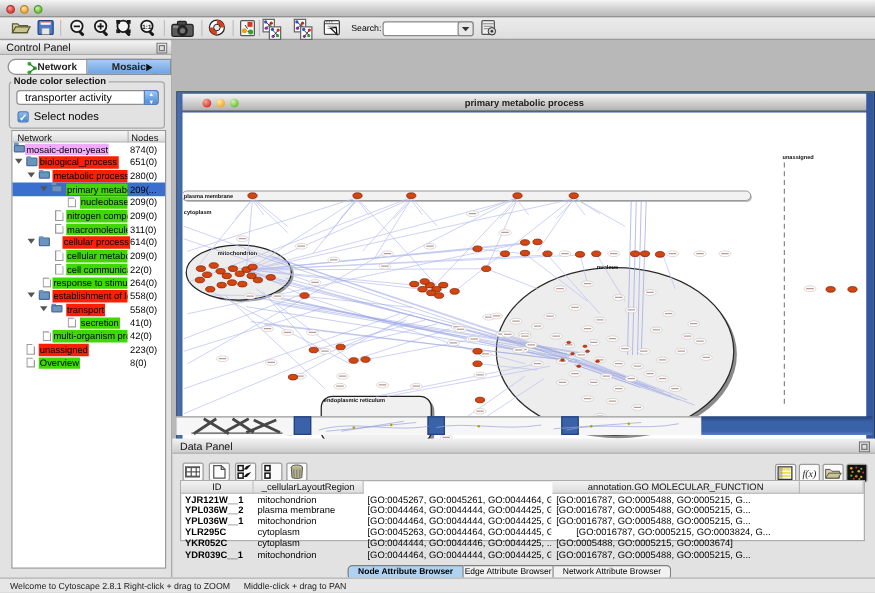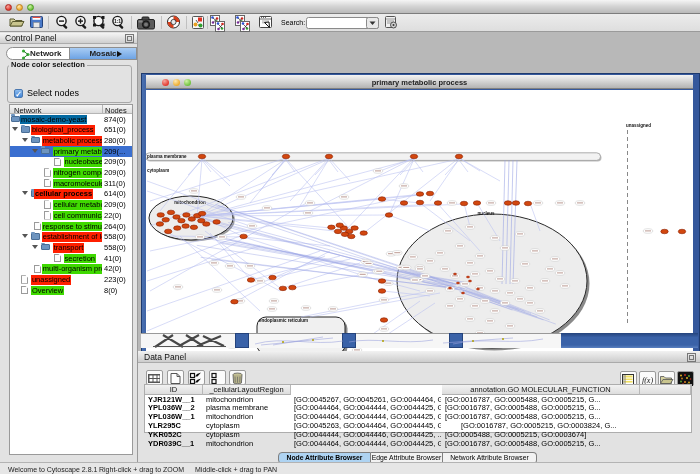--- a/index.html
+++ b/index.html
@@ -209,31 +209,32 @@
         <circle cx="7" cy="5.5" r="1.6" fill="#38b038"></circle>
       <circle cx="2.5" cy="9" r="1.6" fill="#38b038"></circle>
       <path d="M2.5 2 L7 5.5 L2.5 9" stroke="#2a802a" stroke-width="1" fill="none"></path>
     </svg>
     <span style="position:absolute;left:23px;top:0.5px;">Network</span>
     <div id="tab-mosaic">Mosaic</div>
     <div style="position:absolute;right:5px;top:3px;width:0;height:0;border-top:3.5px solid transparent;border-bottom:3.5px solid transparent;border-left:5.5px solid #111;"></div>
   </div>
   <div id="groupbox"></div>
   <div id="grouplabel">Node color selection</div>
+  <div id="combo">transporter activity<div id="combo-btn">▲<br>▼</div></div>
   <div id="checkbox">✓</div>
   <div id="checklabel">Select nodes</div>
   <div id="treebox">
     <div id="treehdr">
       <span style="position:absolute;left:4px;top:0.5px;font-size:7.5px;">Network</span>
       <span style="position:absolute;left:95px;top:0.5px;font-size:7.5px;">Nodes</span>
       <div style="position:absolute;left:92px;top:0;width:1px;height:9px;background:#b5b5b5"></div>
     </div>
     <div class="trow" style="top:9.0px;">
         <div class="folder" style="left:1px;"></div>
-        <div class="tlabel" style="left:10.0px;background:#0369a1;max-width:82px;">mosaic-demo-yeast</div>
+        <div class="tlabel" style="left:10.0px;background:#f0abfc;max-width:82px;">mosaic-demo-yeast</div>
         <div class="tcount">874(0)</div>
       </div>
 <div class="trow" style="top:19.7px;">
         <div class="arrow" style="left:2px;"></div>
         <div class="folder" style="left:11px;"></div>
         <div class="tlabel" style="left:20.9px;background:#ff1f00;max-width:71px;">biological_process</div>
         <div class="tcount">651(0)</div>
       </div>
 <div class="trow" style="top:30.4px;">
         <div class="arrow" style="left:12px;"></div>
@@ -258,21 +259,21 @@
         <div class="tcount">209(0)</div>
       </div>
 <div class="trow" style="top:73.2px;">
         <div class="leaf" style="left:34px;"></div>
         <div class="tlabel" style="left:42.7px;background:#3fd900;max-width:49px;">macromolecule</div>
         <div class="tcount">311(0)</div>
       </div>
 <div class="trow" style="top:83.9px;">
         <div class="arrow" style="left:12px;"></div>
         <div class="folder" style="left:21px;"></div>
-        <div class="tlabel" style="left:24px;background:#ff1f00;max-width:60px;font-weight:bold;">cellular process</div>
+        <div class="tlabel" style="left:40px;background:#ff1f00;max-width:60px;">cellular process</div>
         <div class="tcount">614(0)</div>
       </div>
 <div class="trow" style="top:94.6px;">
         <div class="leaf" style="left:34px;"></div>
         <div class="tlabel" style="left:42.7px;background:#3fd900;max-width:49px;">cellular metabo</div>
         <div class="tcount">209(0)</div>
       </div>
 <div class="trow" style="top:105.3px;">
         <div class="leaf" style="left:34px;"></div>
         <div class="tlabel" style="left:42.7px;background:#3fd900;max-width:49px;">cell communicat</div>

